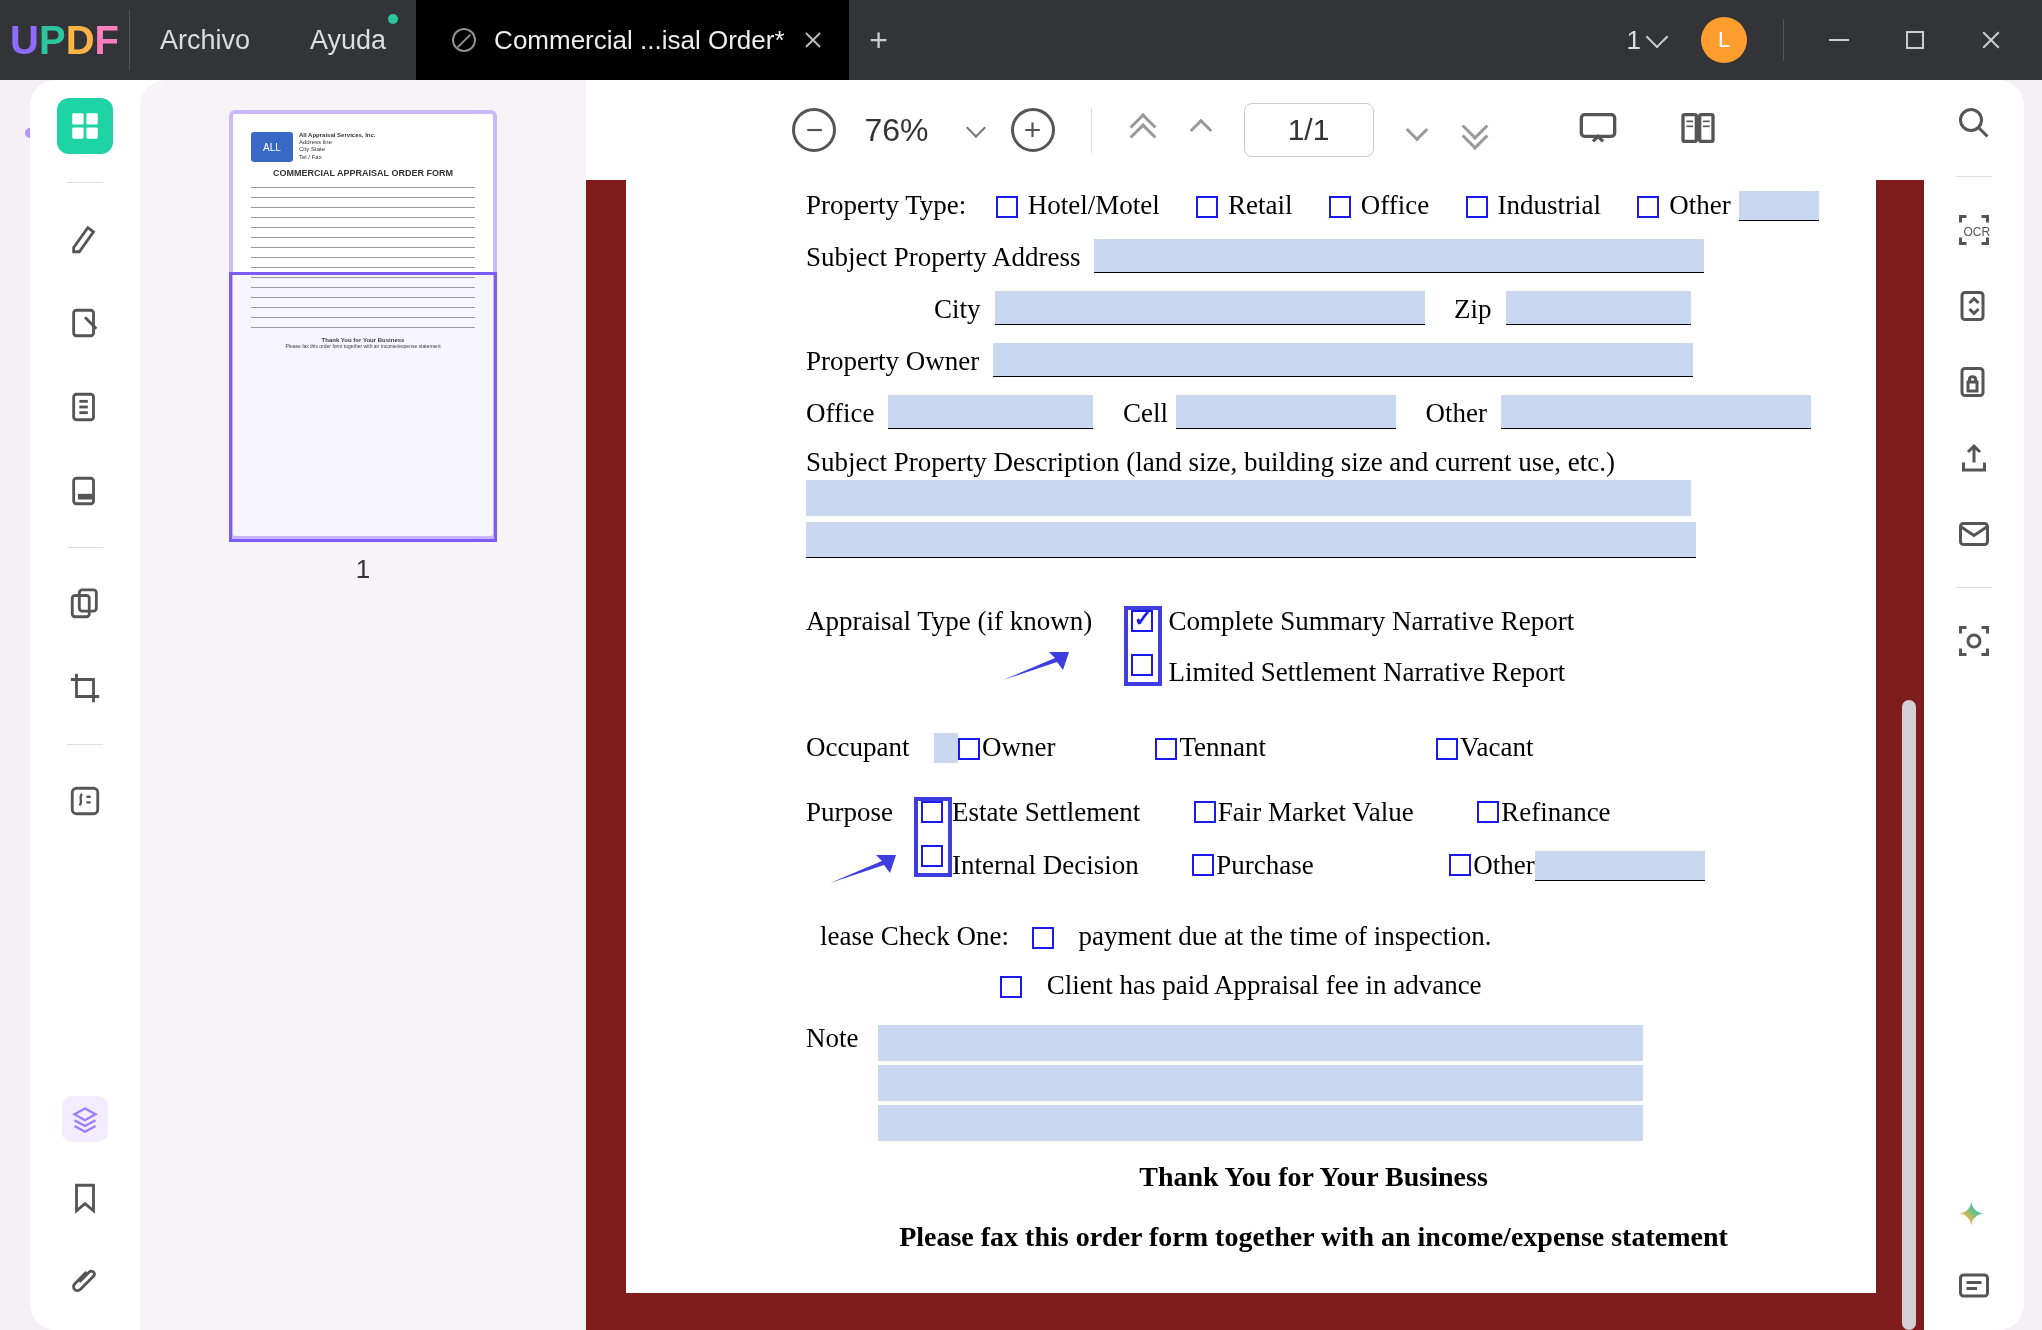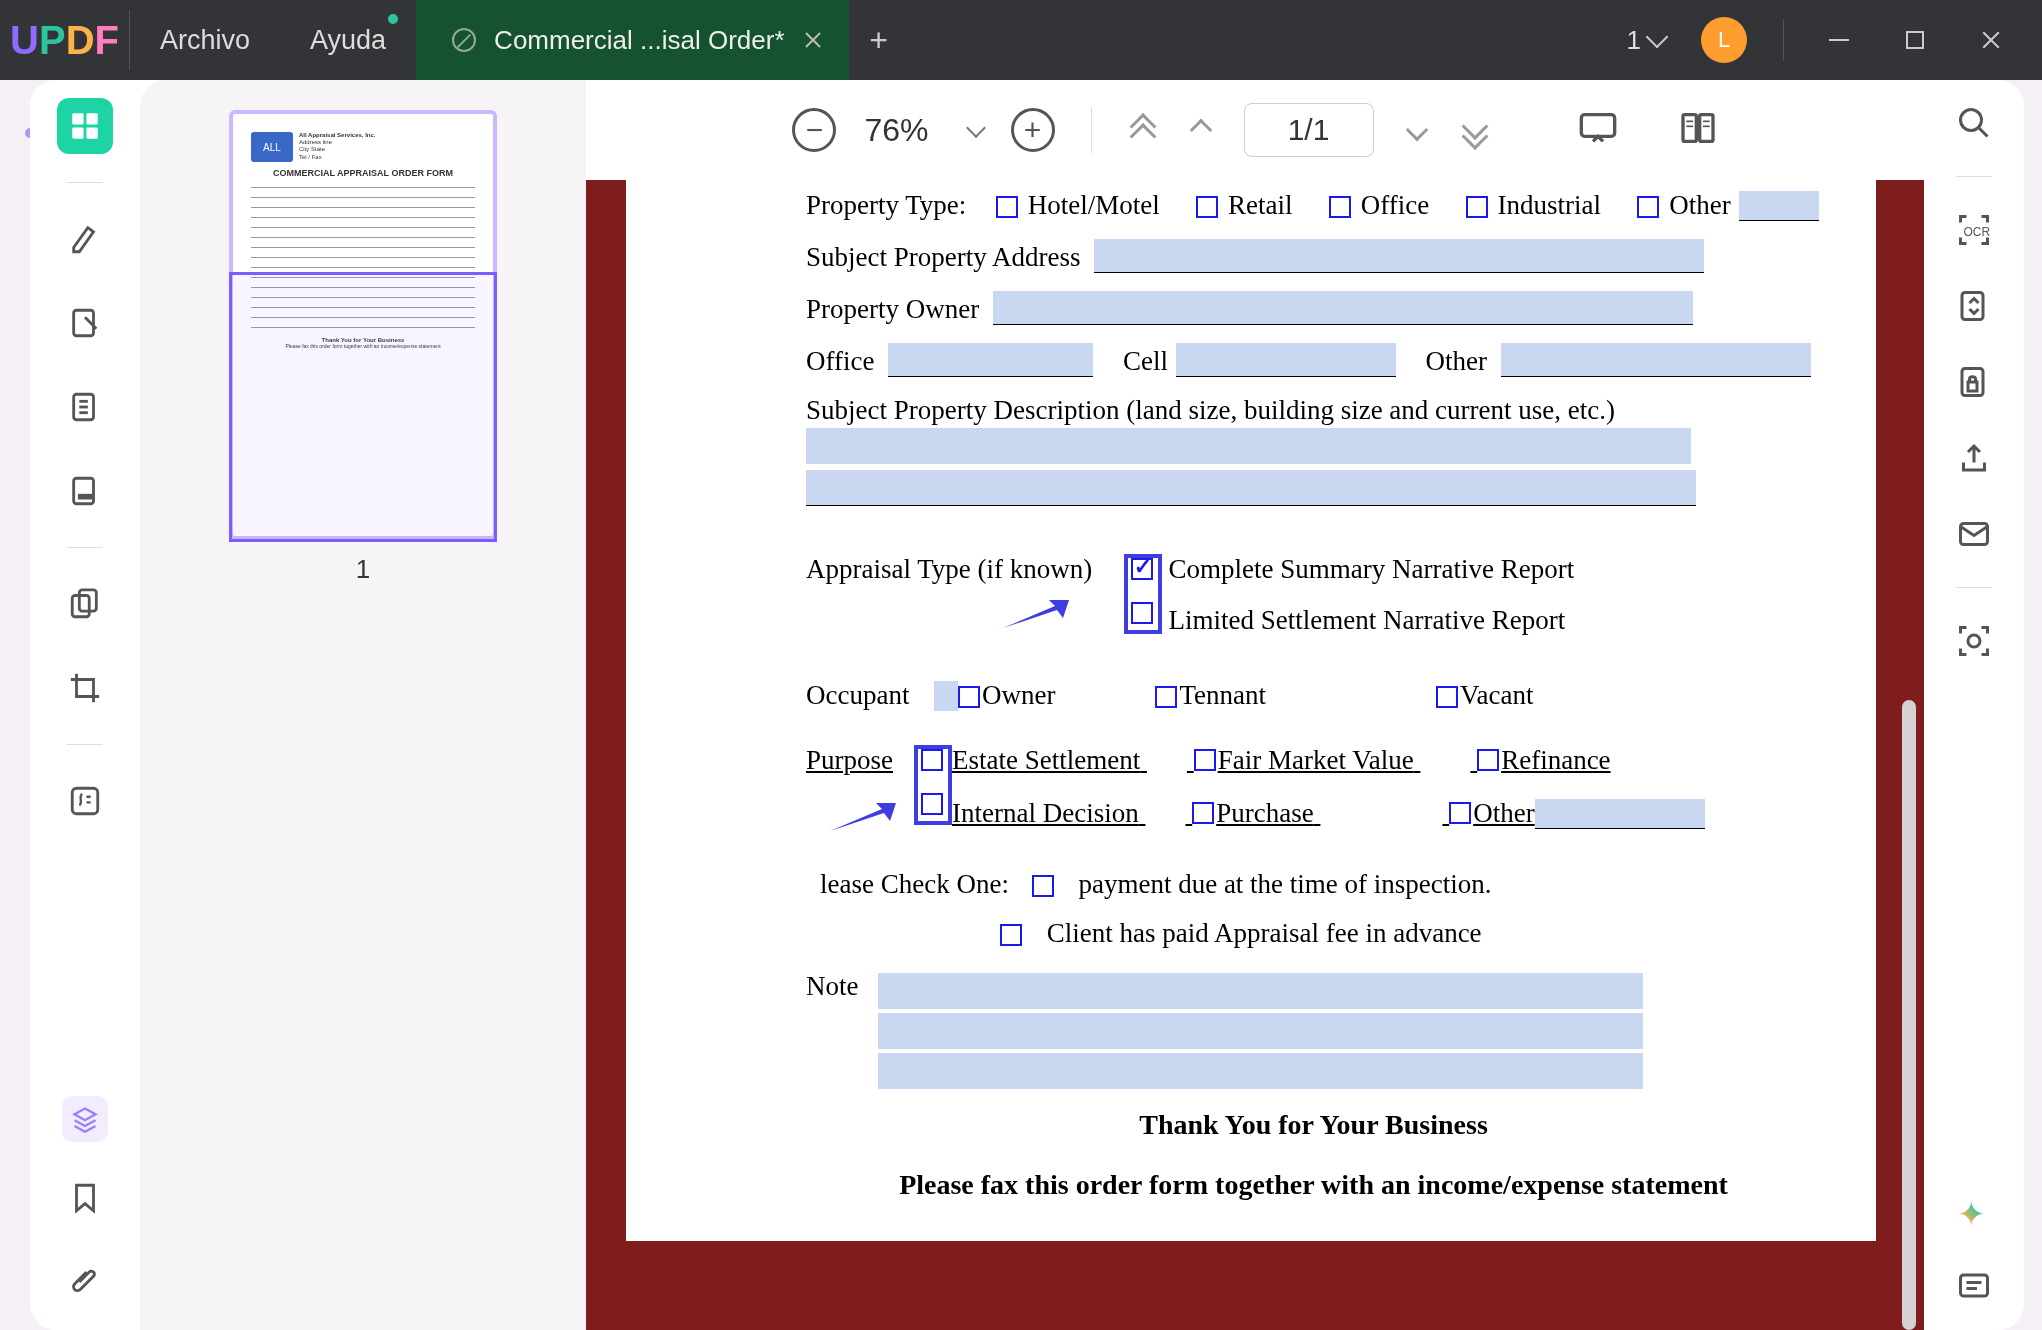--- a/index.html
+++ b/index.html
@@ -4,21 +4,21 @@
 <style>
 * { margin:0; padding:0; box-sizing:border-box; }
 html,body { width:2042px; height:1330px; overflow:hidden; font-family:"Segoe UI",Arial,sans-serif; background:#f5f0f5; }
 .titlebar { height:80px; background:#333438; display:flex; align-items:center; color:#ddd; position:relative; }
 .logo { width:130px; display:flex; align-items:center; justify-content:center; border-right:1px solid #555; height:60px; }
 .logo-text { font-size:40px; font-weight:800; letter-spacing:0; }
 .logo-text .u{color:#8e6cff;}.logo-text .p{color:#2cc5a0;}.logo-text .d{color:#ffb347;}.logo-text .f{color:#ff7ec2;}
 .menu-item { padding:0 30px; font-size:27px; color:#ddd; cursor:pointer; height:80px; display:flex; align-items:center; }
 .menu-item.ayuda{position:relative;}
 .ayuda-dot{position:absolute;top:14px;right:18px;width:10px;height:10px;border-radius:50%;background:#2cc5a0;}
-.tab { display:flex; align-items:center; height:80px; padding:0 26px 0 36px; font-size:26px; color:#eee; gap:18px; background:#14532d; }
+.tab { display:flex; align-items:center; height:80px; padding:0 26px 0 36px; font-size:26px; color:#eee; gap:18px; background:#000000; }
 .tab-icon{width:24px;height:24px;position:relative;opacity:.7;}
 .tab-icon::before{content:"";position:absolute;inset:0;border:2px solid #ccc;border-radius:50%;}
 .tab-icon::after{content:"";position:absolute;left:3px;right:3px;top:50%;height:2px;background:#ccc;transform:rotate(-45deg);}
 .tab-close{width:20px;height:20px;position:relative;cursor:pointer;}
 .tab-close::before,.tab-close::after{content:"";position:absolute;left:50%;top:0;width:2px;height:20px;background:#bbb;transform-origin:center;}
 .tab-close::before{transform:translateX(-50%) rotate(45deg);}
 .tab-close::after{transform:translateX(-50%) rotate(-45deg);}
 .tab-new{width:60px;display:flex;align-items:center;justify-content:center;font-size:32px;color:#ccc;cursor:pointer;}
 .title-right{position:absolute;right:0;display:flex;align-items:center;height:80px;gap:14px;padding-right:20px;}
 .tab-count{font-size:26px;color:#ddd;display:flex;align-items:center;gap:8px;padding:0 10px;}
@@ -352,20 +352,26 @@
         <span class="cbox"></span><span>Office</span>&nbsp;&nbsp;&nbsp;
         <span class="cbox"></span><span>Industrial</span>&nbsp;&nbsp;&nbsp;
         <span class="cbox"></span><span>Other</span><span class="field" style="width:80px;"></span>
       </div>
 
       <div class="form-row">
         <span>Subject Property Address</span>
         <span class="field tall" style="flex:1;max-width:610px;margin-left:6px;"></span>
       </div>
 
+      <div class="form-row" style="padding-left:128px;">
+        <span>City</span>
+        <span class="field tall" style="width:430px;margin-left:6px;"></span>
+        &nbsp;&nbsp;<span>Zip</span>
+        <span class="field tall" style="width:185px;margin-left:6px;"></span>
+      </div>
 
       <div class="form-row">
         <span>Property Owner</span>
         <span class="field tall" style="flex:1;max-width:700px;margin-left:6px;"></span>
       </div>
 
       <div class="form-row">
         <span>Office</span>
         <span class="field tall" style="width:205px;margin-left:6px;"></span>
         &nbsp;&nbsp;<span>Cell</span>
@@ -404,21 +410,21 @@
         <span class="cbox"></span>
           <span>Owner</span>
         <span style="width:100px;"></span>
         <span class="cbox"></span>
           <span>Tennant</span>
         <span style="width:170px;"></span>
         <span class="cbox"></span>
           <span>Vacant</span>
       </div>
 
-      <div style="position:relative;margin-top:34px;font-size:27px;text-decoration:underline;">
+      <div style="position:relative;margin-top:34px;font-size:27px;">
         <div style="display:flex;align-items:flex-start;">
           <span style="width:108px;">Purpose</span>
           <span class="sel-box" style="display:inline-flex;flex-direction:column;gap:22px;padding:3px;">
             <span class="cbox"></span>
             <span class="cbox"></span>
           </span>
           <div style="display:inline-block;">
             <div style="margin-bottom:22px;">
               <span>Estate Settlement</span>
               <span style="display:inline-block;width:40px;"></span>

